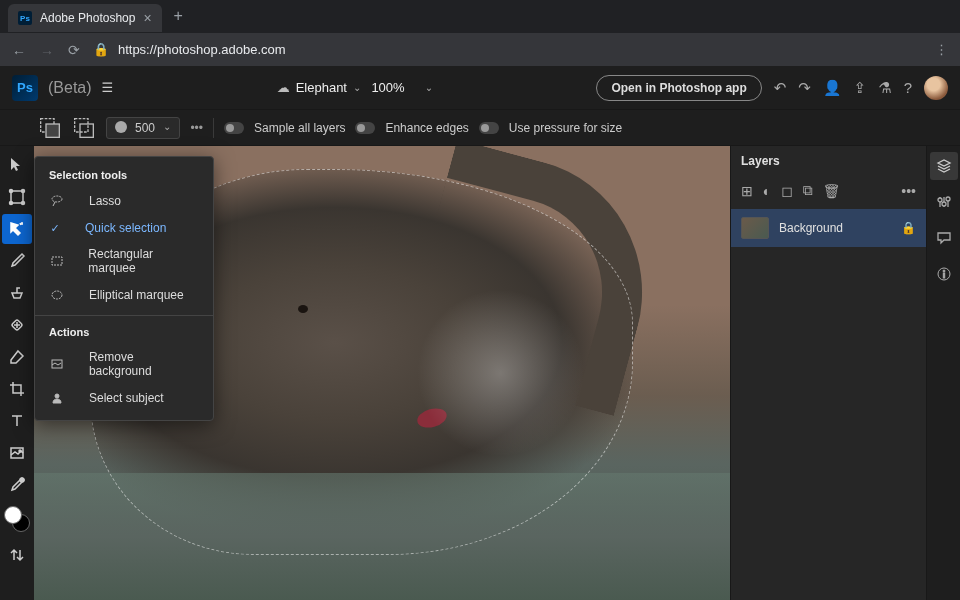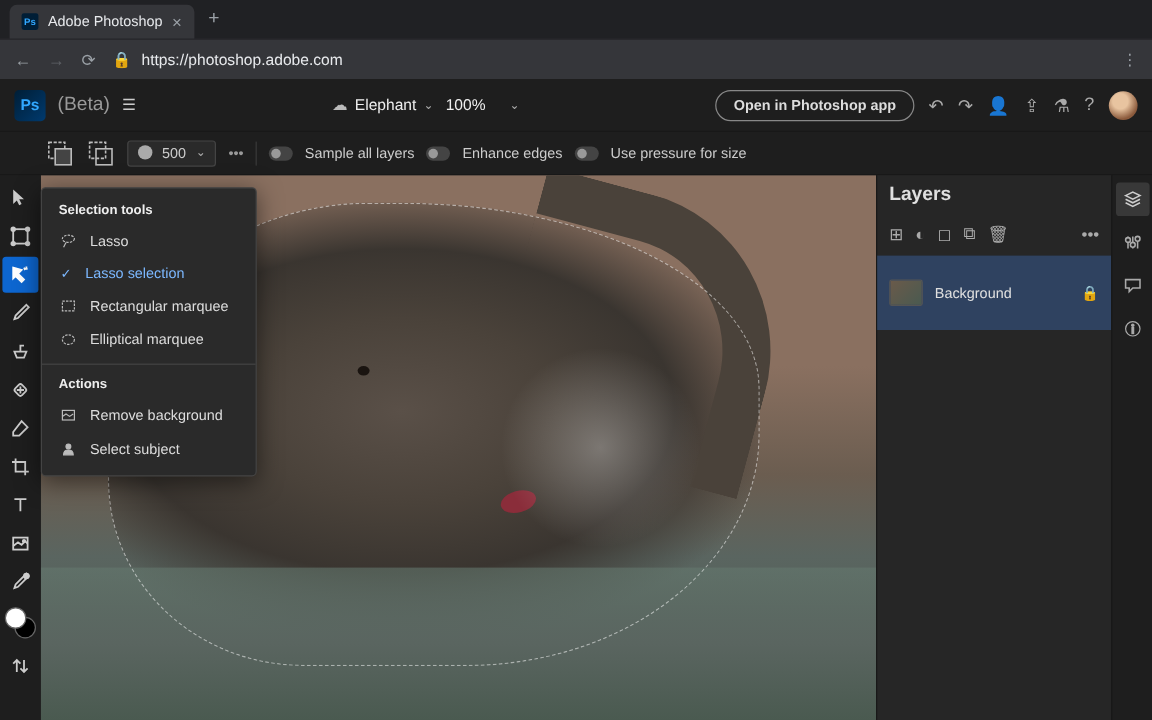--- a/index.html
+++ b/index.html
@@ -65,32 +65,32 @@
 .trunk { position: absolute; right: 12%; top: 4%; width: 32%; height: 50%; border: 40px solid #4a423a; border-left: none; border-bottom: none; border-radius: 0 60% 0 0; transform: rotate(15deg); }
 .water { position: absolute; bottom: 0; left: 0; right: 0; height: 28%; background: linear-gradient(180deg, rgba(100,120,110,0.6) 0%, #5a6560 50%, #4a5a50 100%); }
 .splash { position: absolute; right: 18%; top: 30%; width: 30%; height: 40%; background: radial-gradient(circle, rgba(255,255,255,0.3) 0%, transparent 60%); }
 .eye { position: absolute; left: 38%; top: 35%; width: 10px; height: 8px; background: #1a1410; border-radius: 50%; }
 .mouth { position: absolute; left: 55%; top: 58%; width: 30px; height: 18px; background: #8a2d3a; border-radius: 50%; transform: rotate(-15deg); }
 .selection-ants { position: absolute; left: 8%; top: 5%; width: 78%; height: 85%; border: 1px dashed rgba(255,255,255,0.5); border-radius: 40% 55% 45% 30% / 50% 40% 50% 40%; pointer-events: none; }
 
 
 .flyout { position: absolute; left: 34px; top: 156px; width: 180px; background: #2a2a2a; border: 1px solid #444; border-radius: 4px; padding: 8px 0; box-shadow: 0 4px 20px rgba(0,0,0,0.5); z-index: 100; }
 .flyout-header { font-size: 11px; font-weight: 600; color: #eee; padding: 4px 14px 6px; }
-.flyout-item { display: flex; align-items: center; gap: 10px; padding: 6px 14px; font-size: 12px; color: #ddd; cursor: pointer; }
+.flyout-item { display: flex; align-items: center; gap: 24px; padding: 6px 14px; font-size: 12px; color: #ddd; cursor: pointer; }
 .flyout-item.selected { color: #7cb8ff; }
 .fi-check { width: 12px; text-align: center; color: #7cb8ff; font-size: 11px; }
 .fi-icon { width: 16px; height: 16px; display: flex; align-items: center; justify-content: center; color: #bbb; }
 .flyout-sep { height: 1px; background: #444; margin: 6px 0; }
 
 
 .panels { width: 196px; background: #262626; display: flex; flex-direction: column; border-left: 1px solid #181818; }
-.panel-header { display: flex; align-items: center; justify-content: space-between; padding: 8px 10px; font-size: 16px; font-weight: 600; }
+.panel-header { display: flex; align-items: center; justify-content: space-between; padding: 8px 10px; font-size: 12px; font-weight: 600; }
 .layer-actions { display: flex; align-items: center; gap: 10px; padding: 6px 10px 10px; color: #aaa; }
 .la-icon { cursor: pointer; font-size: 14px; }
-.layer-row { display: flex; align-items: center; gap: 10px; padding: 20px 10px; background: #2f4260; cursor: pointer; }
+.layer-row { display: flex; align-items: center; gap: 10px; padding: 8px 10px; background: #2f4260; cursor: pointer; }
 .layer-thumb { width: 28px; height: 22px; background: linear-gradient(135deg, #6a5a4a, #4a5a50); border: 1px solid #555; border-radius: 2px; }
 .layer-name { flex: 1; font-size: 12px; }
 .layer-lock { color: #999; font-size: 12px; }
 
 
 .right-rail { width: 34px; background: #1e1e1e; display: flex; flex-direction: column; align-items: center; padding: 6px 0; gap: 8px; border-left: 1px solid #181818; }
 .rail-icon { width: 28px; height: 28px; display: flex; align-items: center; justify-content: center; color: #aaa; cursor: pointer; border-radius: 3px; }
 .rail-icon.active { background: #383838; }
 </style>
 </head>
@@ -323,21 +323,21 @@
       <span class="fi-icon">
           <svg width="14" height="14" viewBox="0 0 14 14" stroke="#bbb" fill="none">
             <ellipse cx="7" cy="5" rx="5" ry="3" stroke-dasharray="2 1"></ellipse>
             <path d="M5 8 L3 12"></path>
           </svg>
         </span>
       <span>Lasso</span>
     </div>
     <div class="flyout-item selected">
       <span class="fi-check">✓</span>
-      <span>Lasso selection</span>
+      <span>Quick selection</span>
     </div>
     <div class="flyout-item">
       <span class="fi-icon">
           <svg width="14" height="14" viewBox="0 0 14 14" stroke="#bbb" fill="none">
             <rect x="2" y="3" width="10" height="8" stroke-dasharray="2 1"></rect>
           </svg>
         </span>
       <span>Rectangular marquee</span>
     </div>
     <div class="flyout-item">

